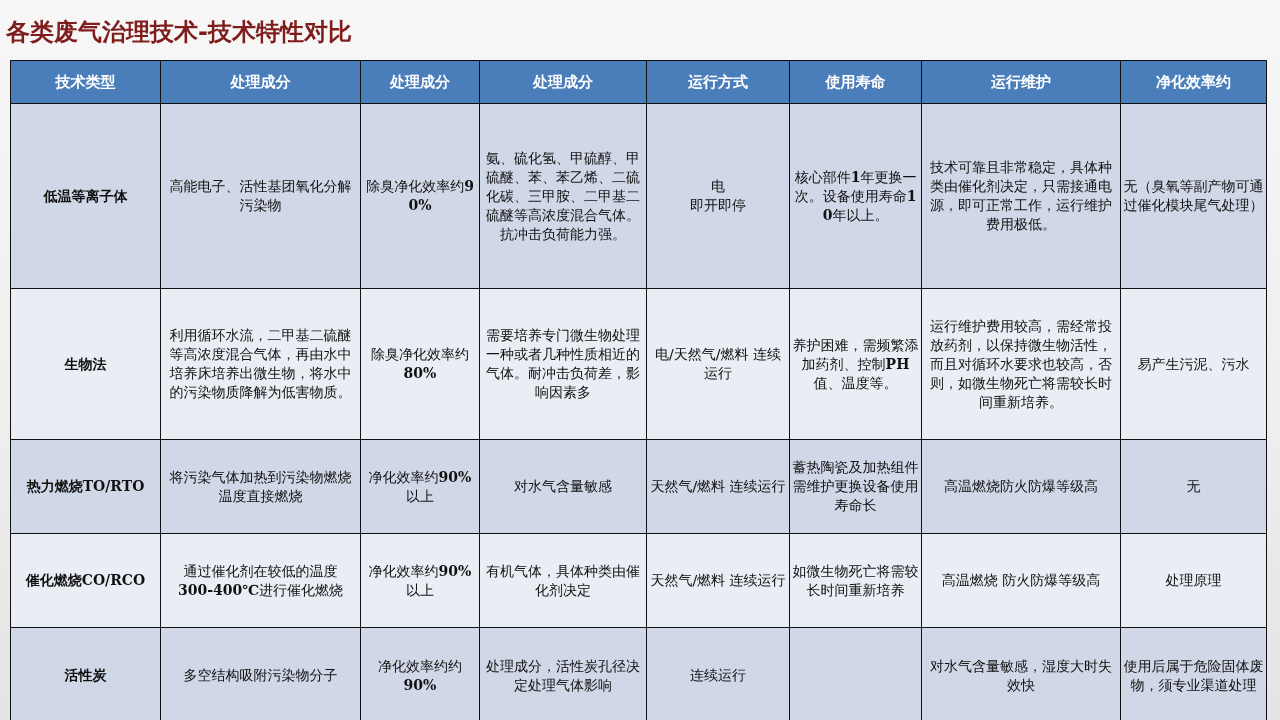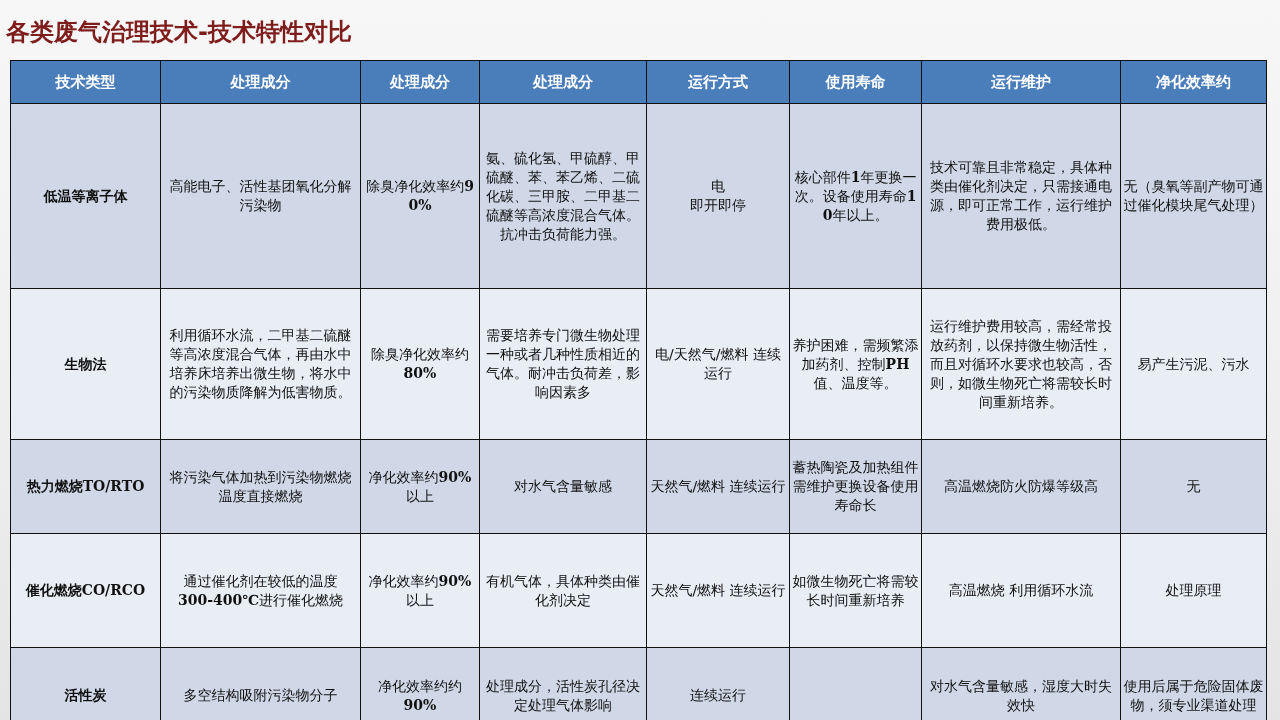--- a/index.html
+++ b/index.html
@@ -131,34 +131,34 @@
         <td>
           <span>净化效率约</span><span class="b">90%</span><br><span>以上</span>
         </td>
         <td>对水气含量敏感</td>
         <td>天然气/燃料 连续运行</td>
         <td>蓄热陶瓷及加热组件需维护更换设备使用寿命长</td>
         <td>高温燃烧防火防爆等级高</td>
         <td>无</td>
       </tr>
 
-      <tr class="even" style="height:114px">
+      <tr class="even" style="height:94px">
         <td class="rowhead">
           <span>催化燃烧</span><span class="b">CO/RCO</span>
         </td>
         <td>
           <span>通过催化剂在较低的温度</span><br><span class="b">300-400℃</span><span>进行催化燃烧</span>
         </td>
         <td>
           <span>净化效率约</span><span class="b">90%</span><br><span>以上</span>
         </td>
         <td>有机气体，具体种类由催化剂决定</td>
         <td>天然气/燃料 连续运行</td>
         <td>如微生物死亡将需较长时间重新培养</td>
-        <td>高温燃烧 利用循环水流</td>
+        <td>高温燃烧 防火防爆等级高</td>
         <td>处理原理</td>
       </tr>
 
       <tr class="odd" style="height:96px">
         <td class="rowhead">活性炭</td>
         <td>多空结构吸附污染物分子</td>
         <td>
           <span>净化效率约约</span><br><span class="b">90%</span>
         </td>
         <td>处理成分，活性炭孔径决定处理气体影响</td>

